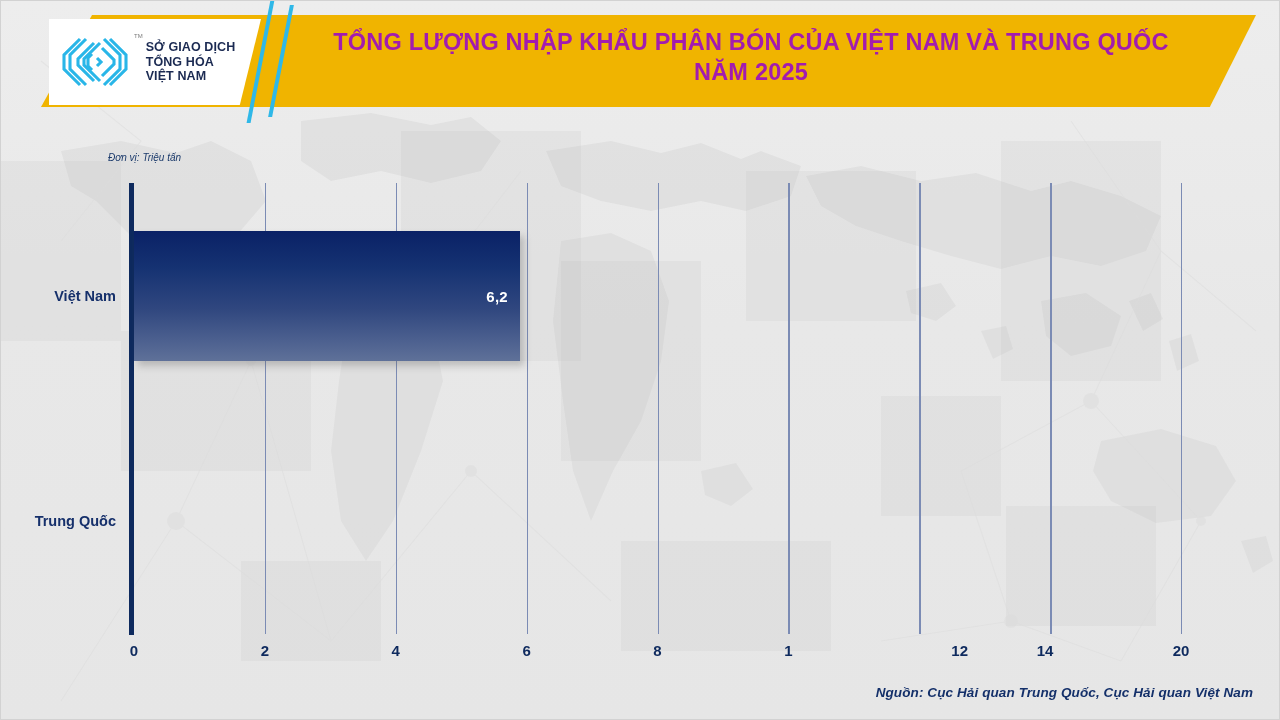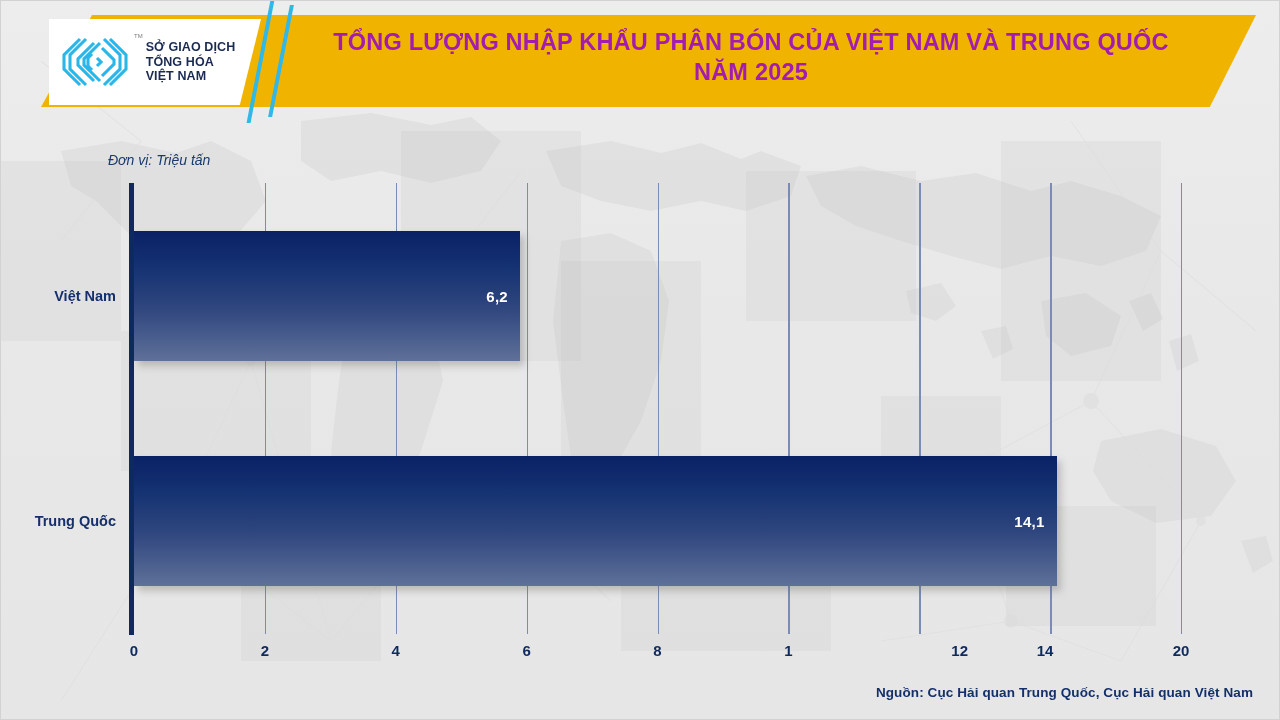--- a/index.html
+++ b/index.html
@@ -100,21 +100,21 @@
     font-weight: bold;
     font-size: 23.5px;
     line-height: 30px;
     letter-spacing: .2px;
   }
 
   
   .unit-label {
     position: absolute;
     left: 107px; top: 151px;
-    font-size: 14px;
+    font-size: 10px;
     font-style: italic;
     color: #1b3a6b;
   }
 
   .plot {
     position: absolute;
     left: 133px; top: 182px;
     width: 1047px; height: 451px;
   }
   .gridline {
@@ -170,20 +170,21 @@
     font-weight: bold;
   }
 
   .source {
     position: absolute;
     right: 26px;
     top: 684px;
     color: #14306a;
     font-size: 13.5px;
     font-weight: bold;
+    font-style: italic;
     letter-spacing: .1px;
   }
 </style>
 </head>
 <body>
 
 <div id="root">
 
   <div class="bg-base"></div>
 
@@ -291,23 +292,20 @@
       <div class="gridline" style="left: 261.75px;"></div>
       <div class="gridline" style="left: 392.625px;"></div>
       <div class="gridline" style="left: 523.5px;"></div>
       <div class="gridline" style="left: 654.375px;"></div>
       <div class="gridline" style="left: 785.25px;"></div>
       <div class="gridline" style="left: 916.125px;"></div>
       <div class="gridline" style="left: 1047px;"></div>
       <div class="bar" style="top: 47.75px; width: 386px; height: 130px;">
         <span class="bar-value">6,2</span>
       </div>
-      <div class="bar" style="top: 273.25px; width: 922.669px; height: 130px;">
-        <span class="bar-value">14,1</span>
-      </div>
     </div>
 
   <div id="cats">
       <div class="cat-label" style="top: 294.75px;">Việt Nam</div>
       <div class="cat-label" style="top: 520.25px;">Trung Quốc</div>
     </div>
   <div id="ticks">
       <div class="tick" style="left: 133px;">0</div>
       <div class="tick" style="left: 263.875px;">2</div>
       <div class="tick" style="left: 394.75px;">4</div>

